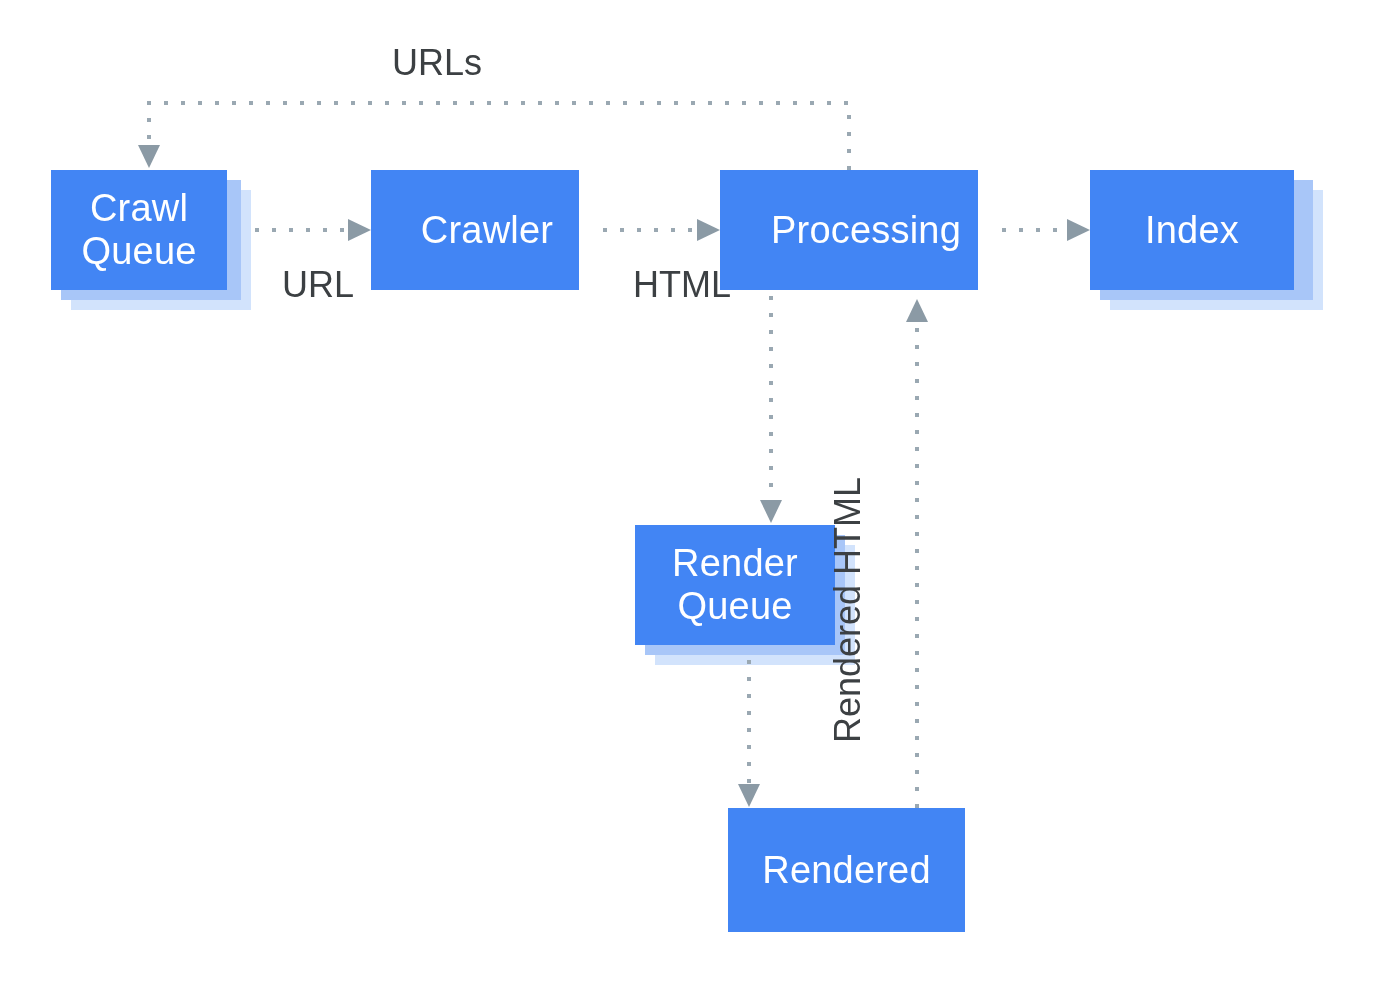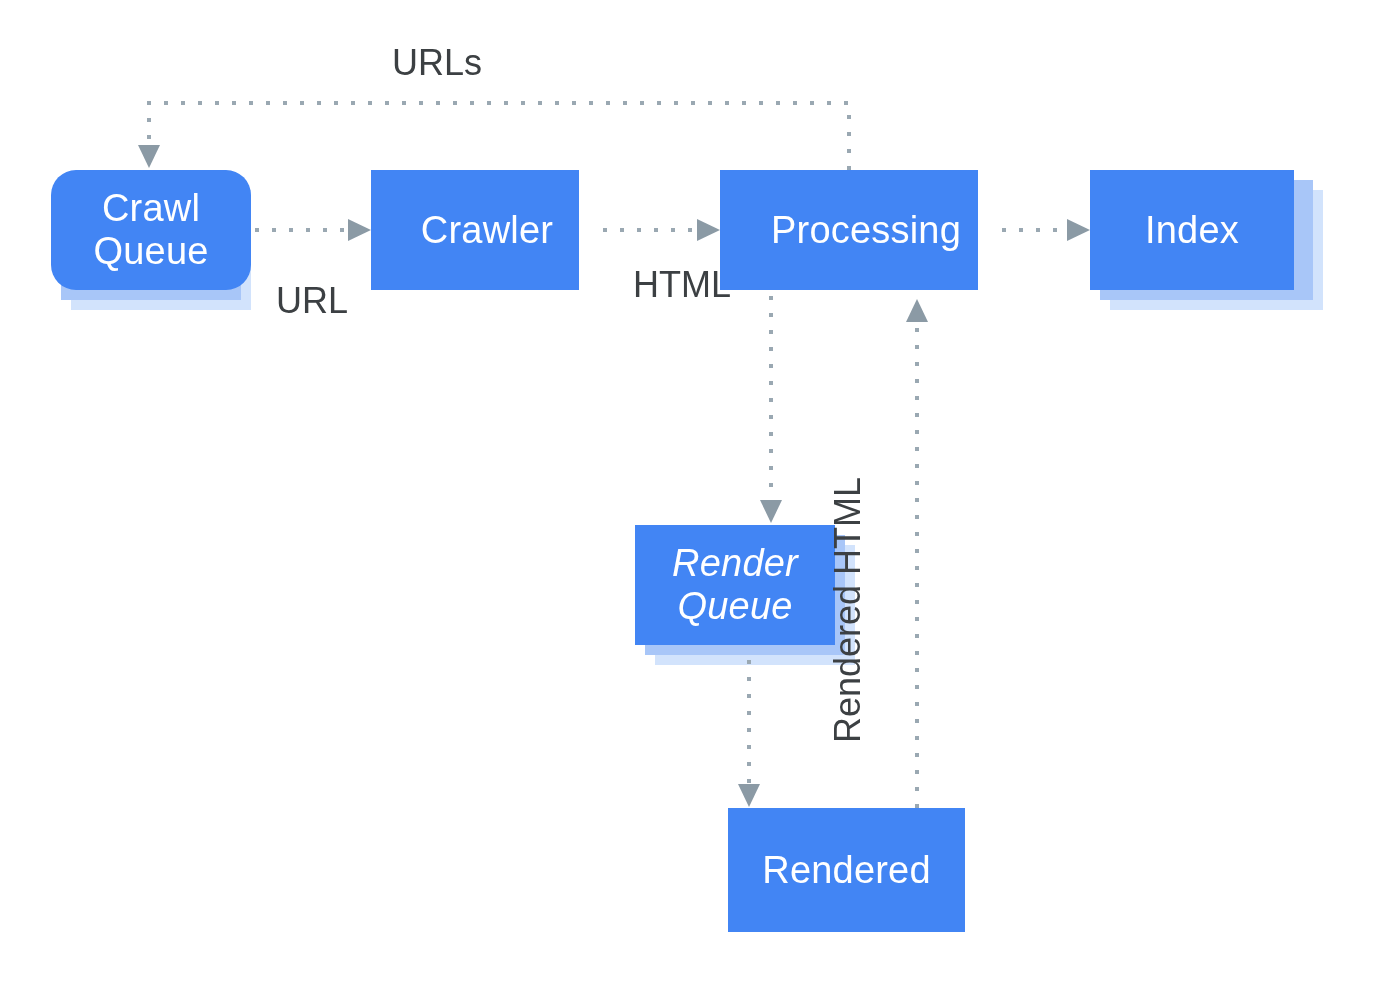--- a/index.html
+++ b/index.html
@@ -123,47 +123,47 @@
 
   <div class="stack-layer back" style="left:71px; top:190px; width:180px; height:120px;"></div>
   <div class="stack-layer mid" style="left:61px; top:180px; width:180px; height:120px;"></div>
 
   <div class="stack-layer back" style="left:1110px; top:190px; width:213px; height:120px;"></div>
   <div class="stack-layer mid" style="left:1100px; top:180px; width:213px; height:120px;"></div>
 
   <div class="stack-layer back" style="left:655px; top:545px; width:200px; height:120px;"></div>
   <div class="stack-layer mid" style="left:645px; top:535px; width:200px; height:120px;"></div>
 
-  <div class="node" style="left:51px; top:170px; width:200px; height:120px;border-radius:25px;">
+  <div class="node" style="left:51px; top:170px; width:176px; height:120px;">
     <span class="node-label">Crawl
 Queue</span>
   </div>
 
   <div class="node" style="left:371px; top:170px; width:208px; height:120px;padding-left:24px;">
     <span class="node-label">Crawler</span>
   </div>
 
   <div class="node" style="left:720px; top:170px; width:258px; height:120px;padding-left:34px;">
     <span class="node-label">Processing</span>
   </div>
 
   <div class="node" style="left:1090px; top:170px; width:204px; height:120px;">
     <span class="node-label">Index</span>
   </div>
 
-  <div class="node" style="left:635px; top:525px; width:200px; height:120px;font-style:italic;">
+  <div class="node" style="left:635px; top:525px; width:200px; height:120px;">
     <span class="node-label">Render
 Queue</span>
   </div>
 
   <div class="node" style="left:728px; top:808px; width:237px; height:124px;">
     <span class="node-label">Rendered</span>
   </div>
 
   <div class="edge-label" style="left:392px; top:45px;">URLs</div>
 
-  <div class="edge-label" style="left:276px; top:267px;margin-top:16px;">URL</div>
+  <div class="edge-label" style="left:282px; top:267px;">URL</div>
 
   <div class="edge-label" style="left:633px; top:267px;">HTML</div>
 
   <div class="edge-label vertical" style="left:866px; top:707px;">Rendered HTML</div>
 
 </div>
 
 </body></html>

